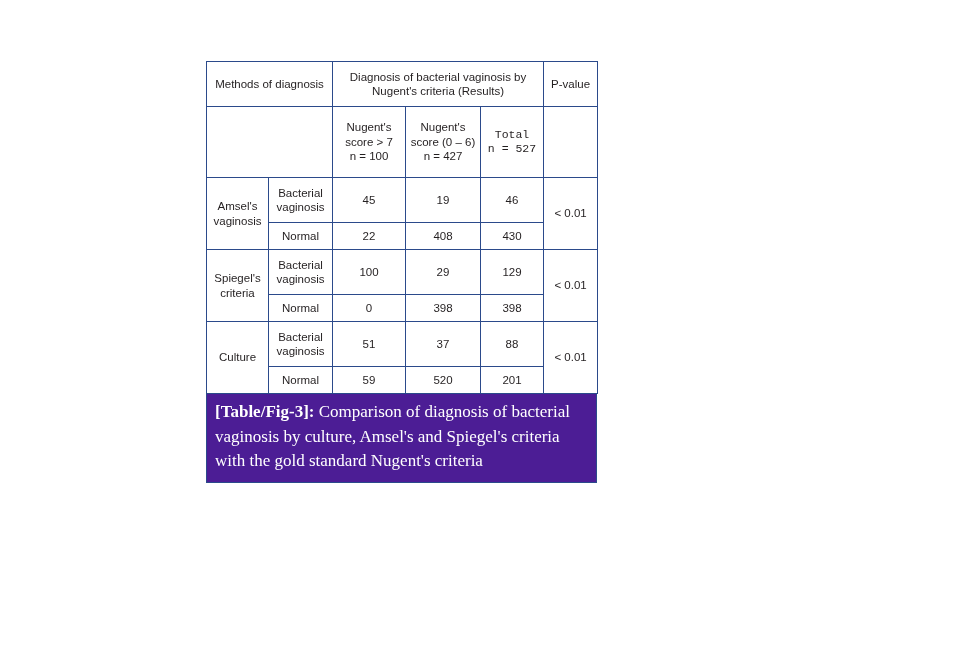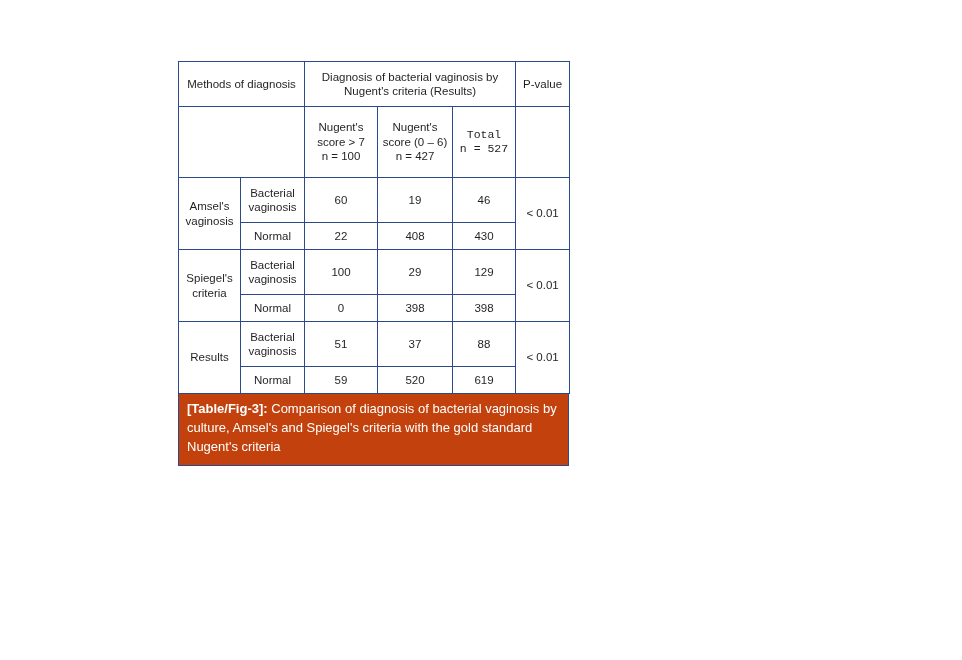--- a/index.html
+++ b/index.html
@@ -10,21 +10,21 @@
     width: 962px;
     height: 660px;
     background: #ffffff;
     font-family: "Liberation Sans", sans-serif;
     position: relative;
     overflow: hidden;
   }
 
   .table-wrap {
     position: absolute;
-    left: 178px;
+    left: 206px;
     top: 61px;
     width: 391px;
   }
 
   table.data-table {
     border-collapse: collapse;
     width: 391px;
     table-layout: fixed;
   }
 
@@ -56,29 +56,30 @@
 
   .row-cell {
     height: 20px;
   }
 
   .tall-cell {
     height: 38px;
   }
 
   .caption {
-    background: #c2410c;
+    background: #4c1d95;
     color: #ffffff;
-    font-size: 13px;
+    font-size: 17px;
     line-height: 1.45;
     padding: 6px 8px 8px 8px;
     width: 391px;
     box-sizing: border-box;
     border: 1px solid #2b4a8b;
     border-top: none;
+    font-family: Liberation Serif, serif;
   }
   .caption b {
     font-weight: bold;
   }
 
   .w-c1 { width: 62px; }
   .w-c2 { width: 64px; }
   .w-c3 { width: 73px; }
   .w-c4 { width: 75px; }
   .w-c5 { width: 63px; }
@@ -110,21 +111,21 @@
         <td style="white-space: pre-line;">Nugent's score (0 – 6)
 n = 427</td>
         <td style="white-space: pre-line; font-family: Liberation Mono, monospace;">Total
 n = 527</td>
         <td></td>
       </tr>
 
       <tr>
         <td class="tall-cell" rowspan="2">Amsel's vaginosis</td>
         <td class="tall-cell">Bacterial vaginosis</td>
-        <td class="tall-cell">60</td>
+        <td class="tall-cell">45</td>
         <td class="tall-cell">19</td>
         <td class="tall-cell">46</td>
         <td rowspan="2">&lt; 0.01</td>
       </tr>
       <tr>
         <td class="row-cell">Normal</td>
         <td class="row-cell">22</td>
         <td class="row-cell">408</td>
         <td class="row-cell">430</td>
       </tr>
@@ -138,32 +139,32 @@
         <td rowspan="2">&lt; 0.01</td>
       </tr>
       <tr>
         <td class="row-cell">Normal</td>
         <td class="row-cell">0</td>
         <td class="row-cell">398</td>
         <td class="row-cell">398</td>
       </tr>
 
       <tr>
-        <td class="tall-cell" rowspan="2">Results</td>
+        <td class="tall-cell" rowspan="2">Culture</td>
         <td class="tall-cell">Bacterial vaginosis</td>
         <td class="tall-cell">51</td>
         <td class="tall-cell">37</td>
         <td class="tall-cell">88</td>
         <td rowspan="2">&lt; 0.01</td>
       </tr>
       <tr>
         <td class="row-cell">Normal</td>
         <td class="row-cell">59</td>
         <td class="row-cell">520</td>
-        <td class="row-cell">619</td>
+        <td class="row-cell">201</td>
       </tr>
     </tbody>
   </table>
 
   <div class="caption">
     <b>[Table/Fig-3]:</b><span> Comparison of diagnosis of bacterial vaginosis by culture, Amsel's and Spiegel's criteria with the gold standard Nugent's criteria</span>
   </div>
 </div>
 
 </body></html>

